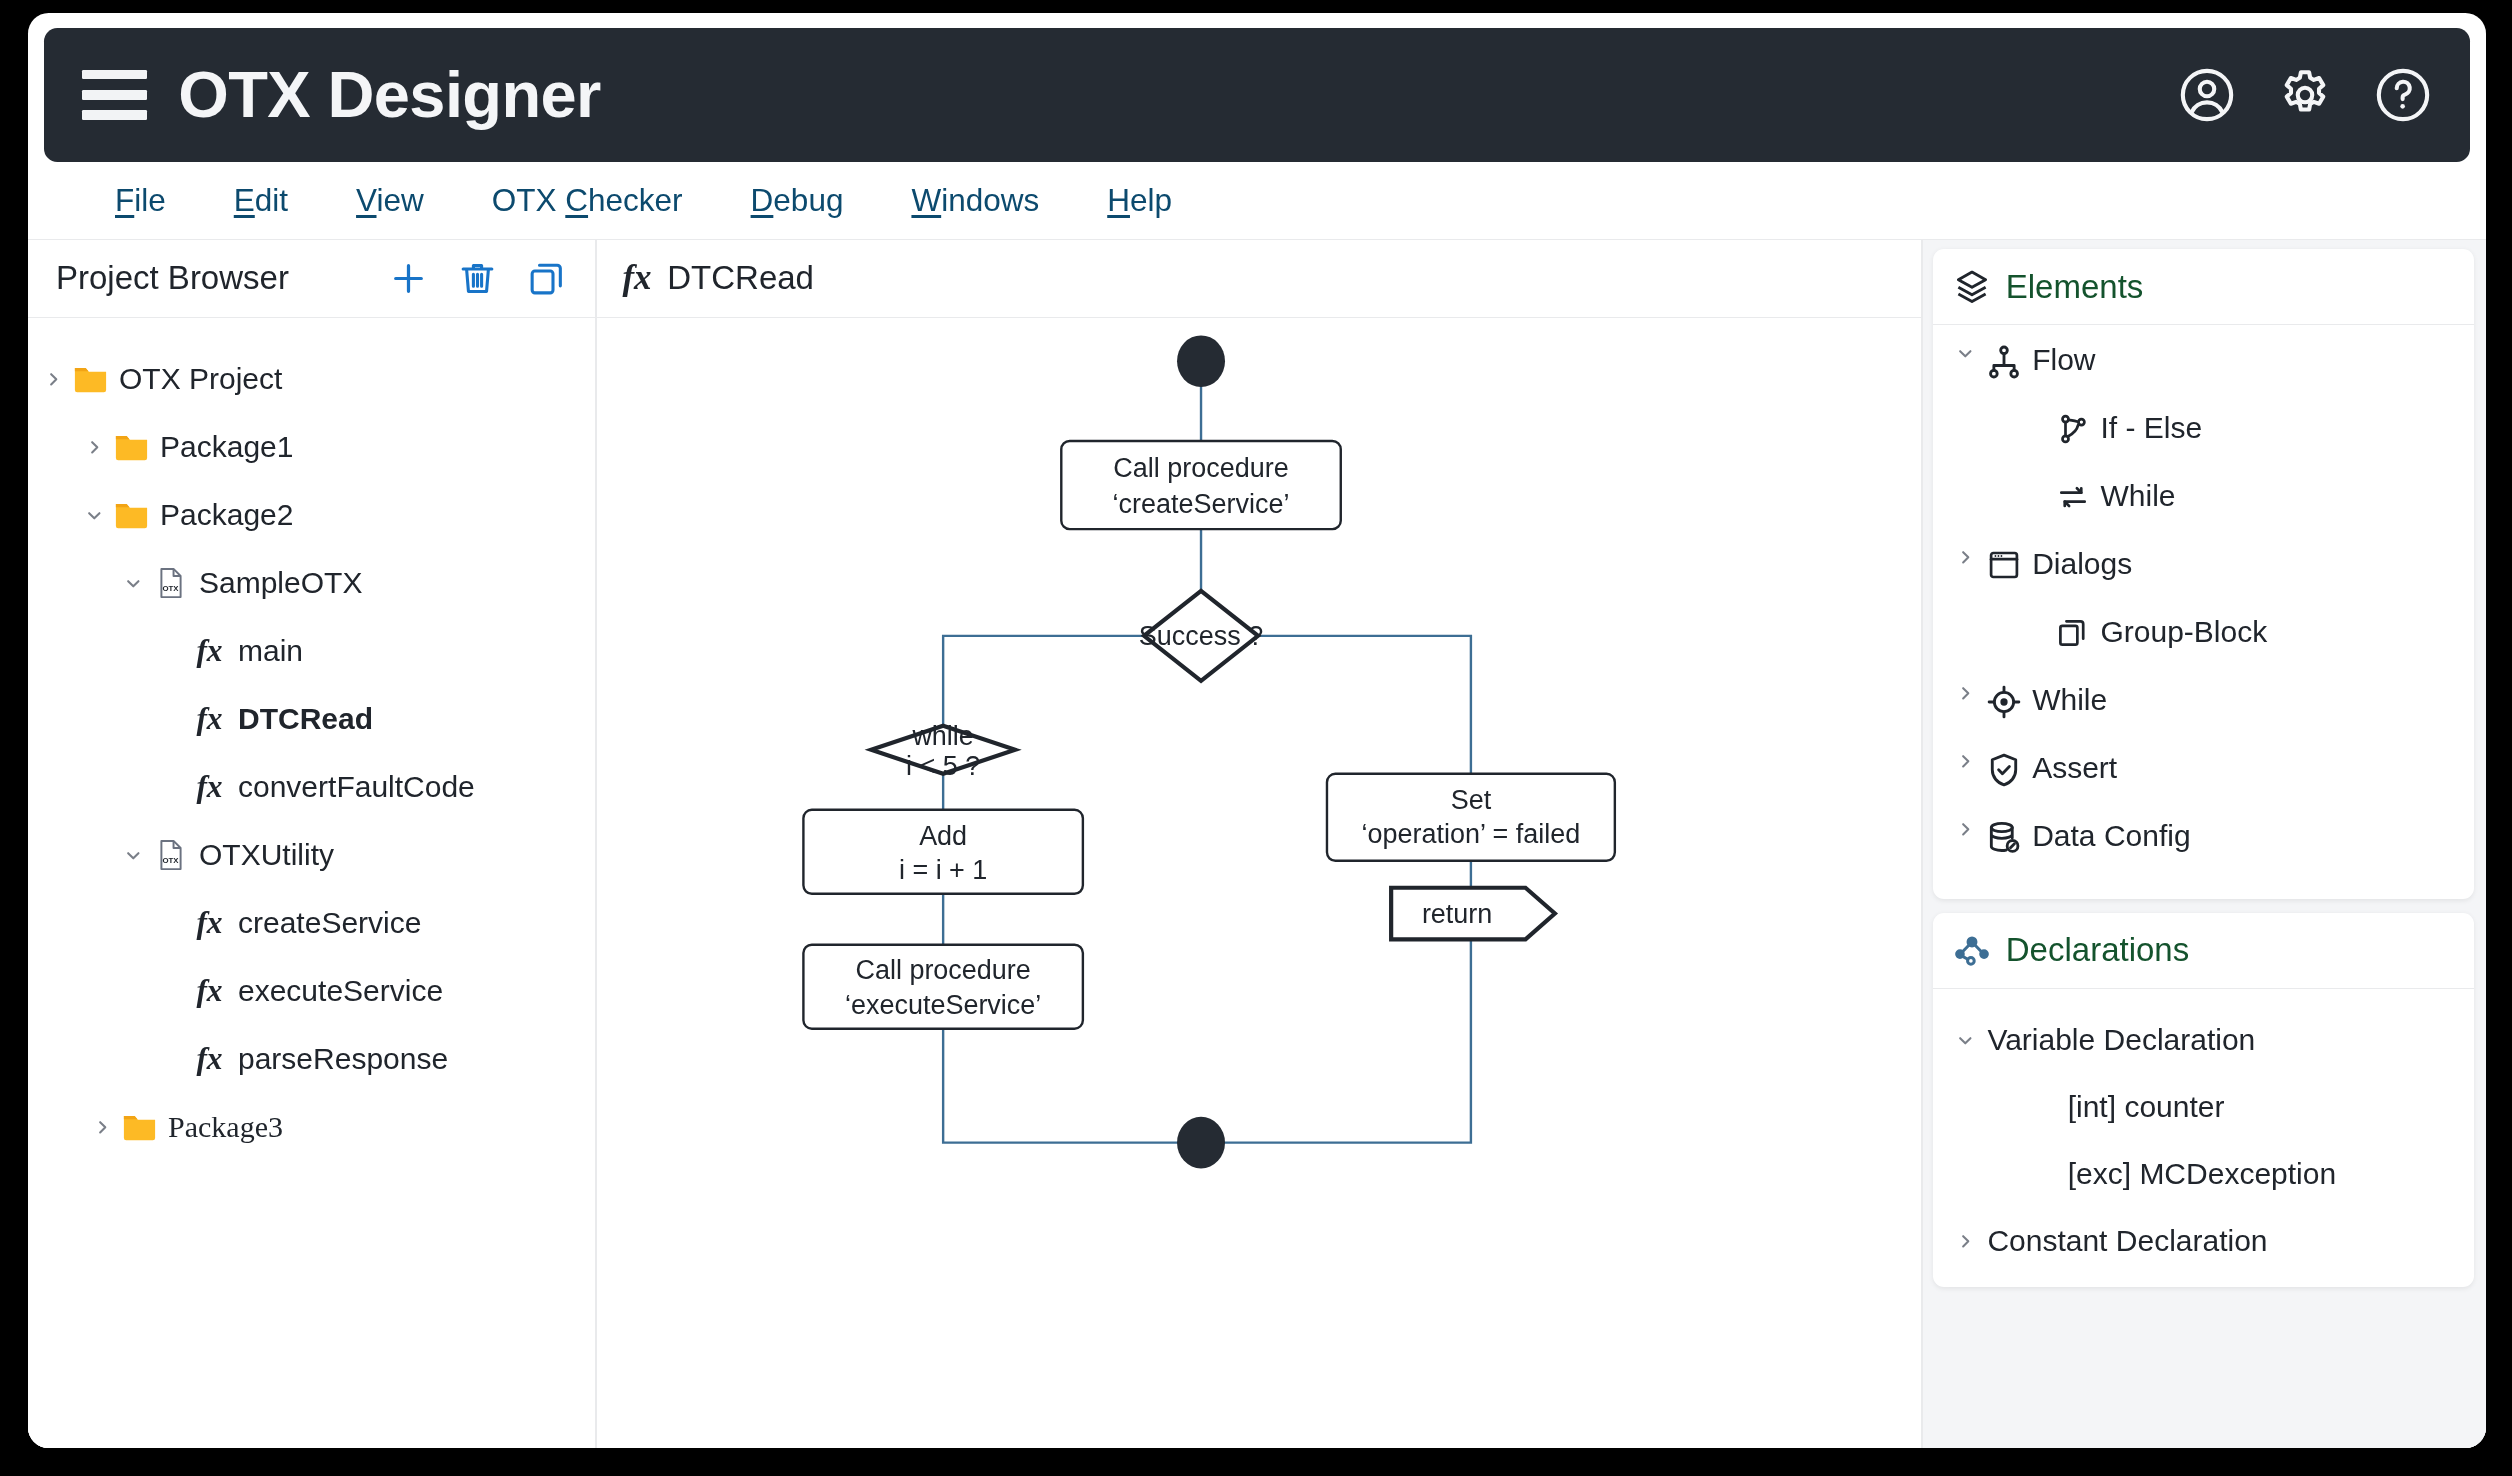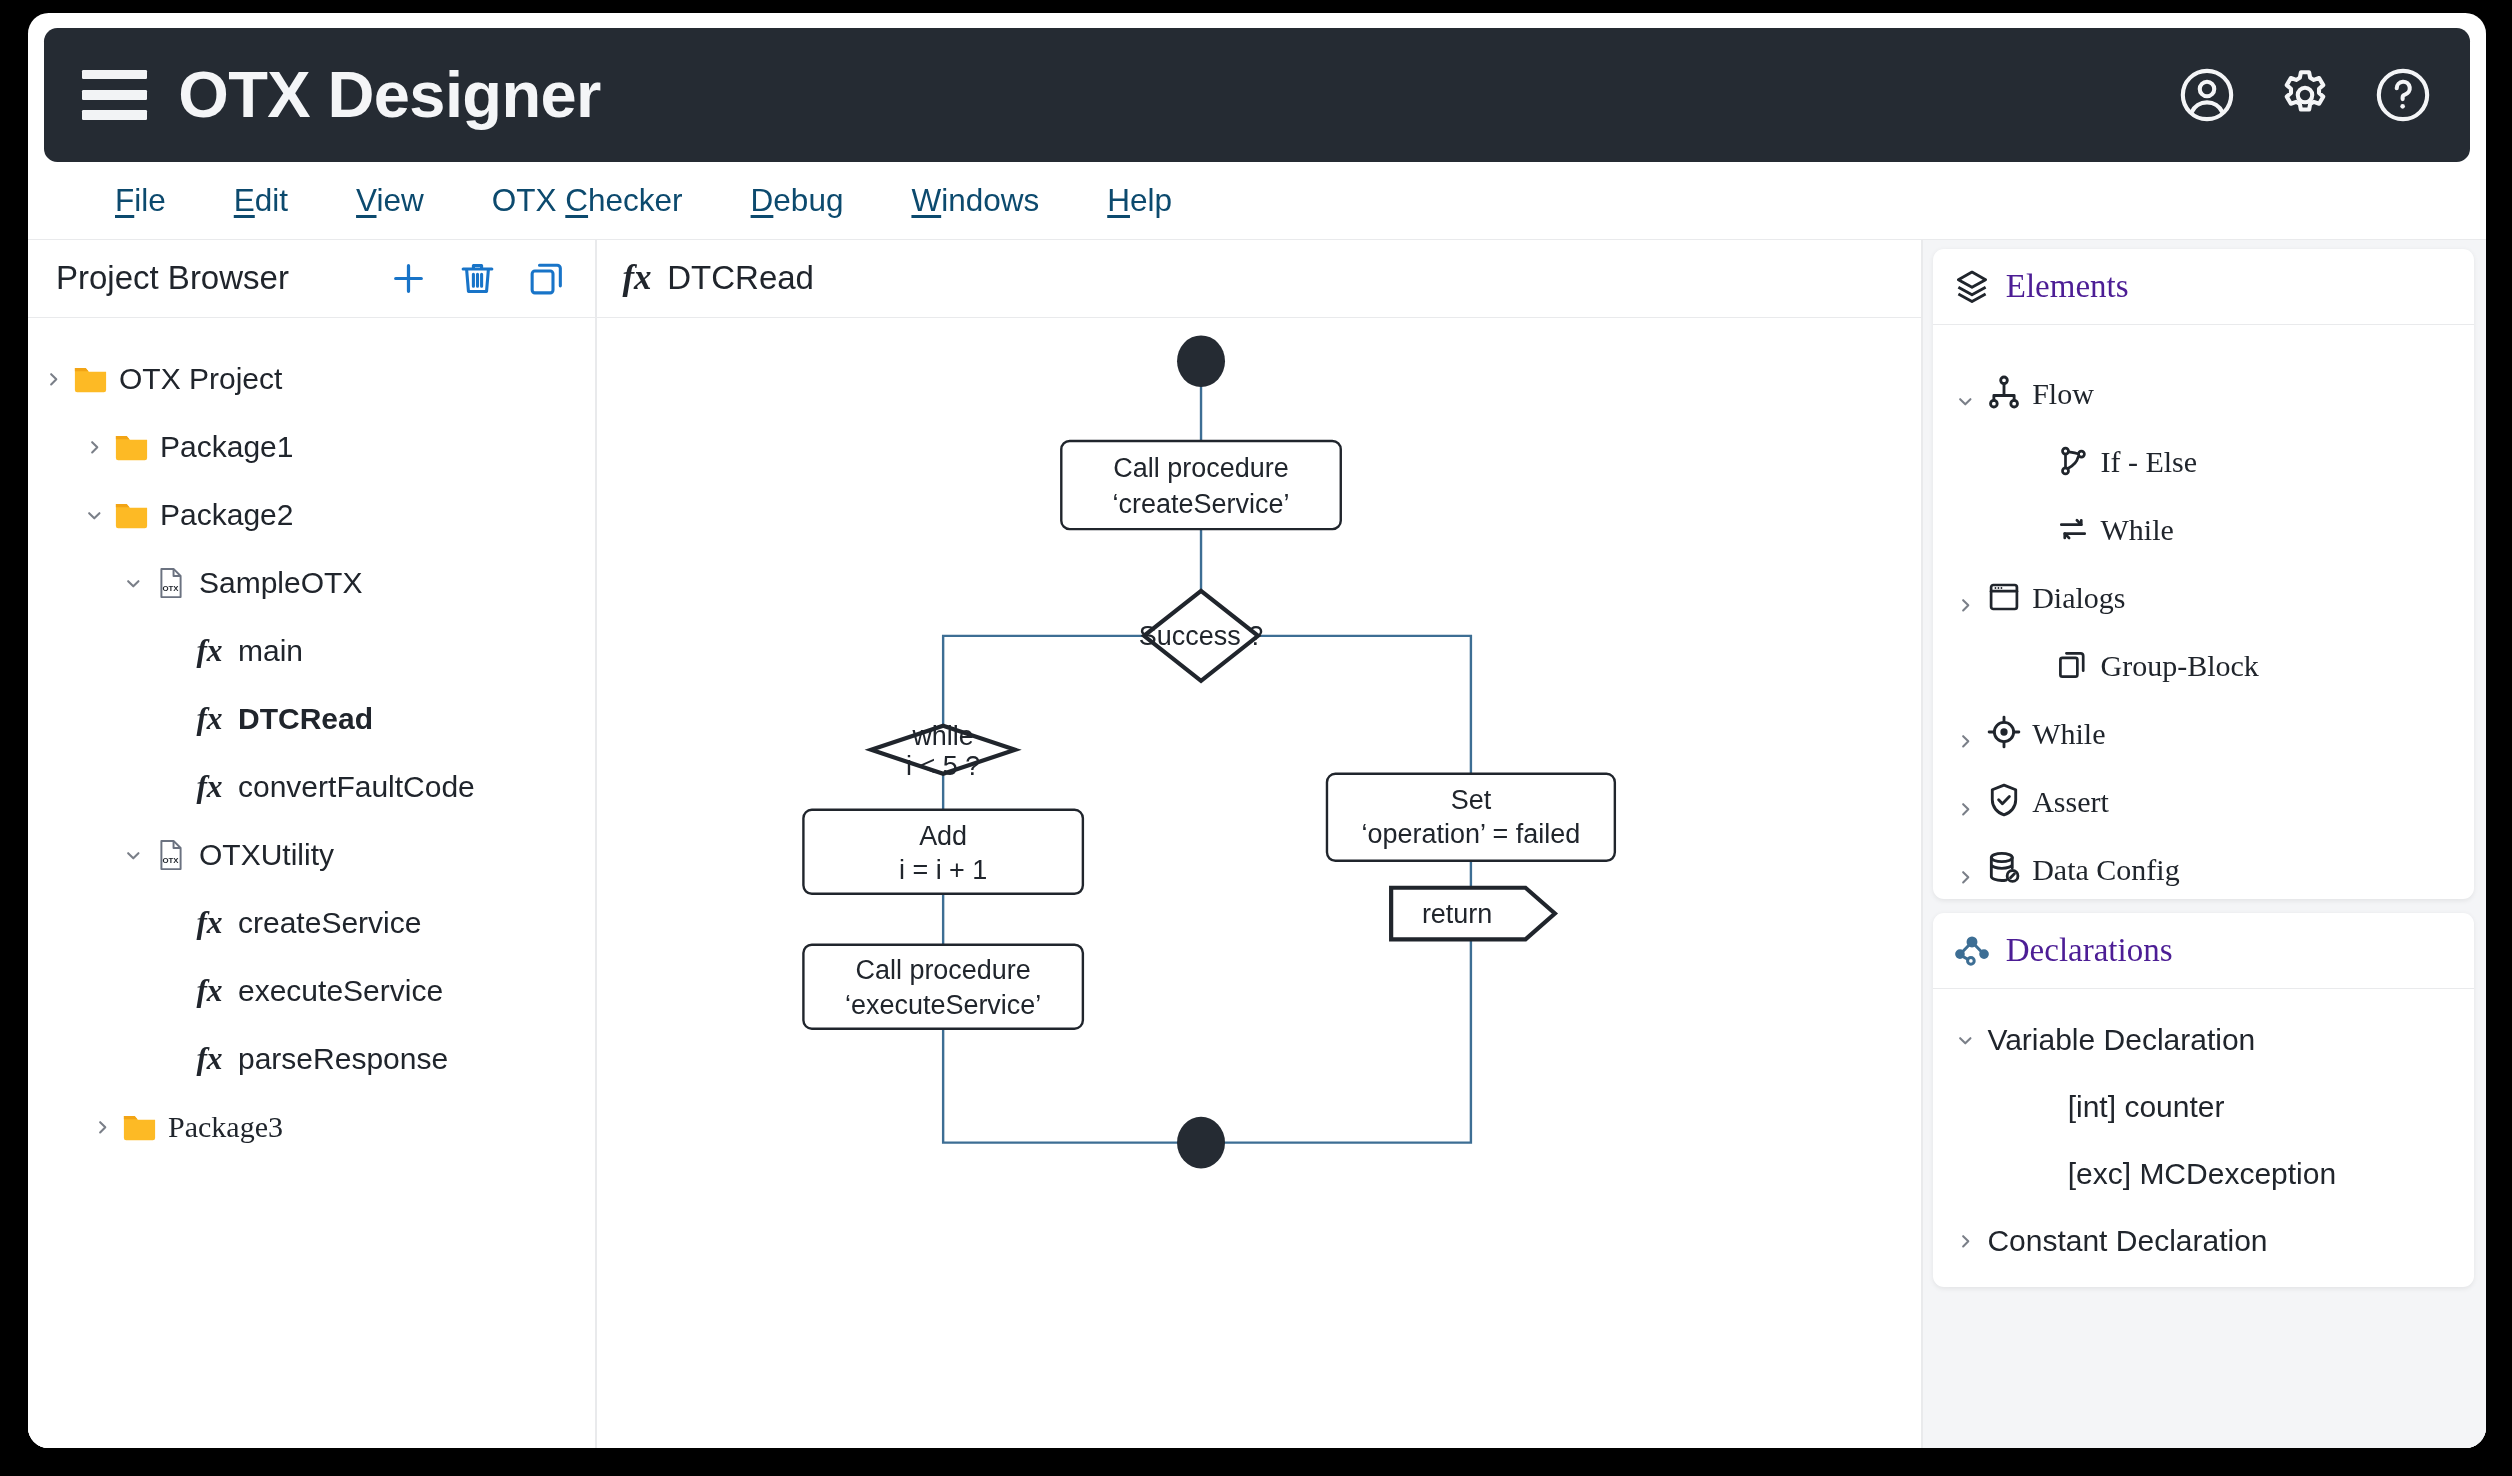--- a/index.html
+++ b/index.html
@@ -131,26 +131,26 @@
     overflow: hidden;
   }
   .card-head {
     height: 76px; flex: none;
     display: flex; align-items: center; gap: 14.5px;
     padding: 0 20.6px;
     border-bottom: 1.8px solid #E9EAEC;
   }
   .card-head-icon { width: 38px; height: 38px; flex:none; }
   .card-head-icon svg { width:100%; height:100%; display:block; }
-  .card-title { font-size: 33px; color: #4c1d95; font-family: Liberation Serif, serif; }
+  .card-title { font-size: 33px; color: #14532d; }
   .card-body { padding: 18px 0 12px 0; overflow: hidden; }
 
   .el-row {
-    display: flex; align-items: flex-end;
-    height: 68px; cursor: pointer; white-space: nowrap; font-family: Liberation Serif, serif;
+    display: flex; align-items: flex-start;
+    height: 68px; cursor: pointer; white-space: nowrap;
   }
   .el-row.lvl0 { padding-left: 15.7px; }
   .el-row.lvl1 { padding-left: 84px; }
   .el-chev { width: 33px; flex:none; display:flex; align-items:center; justify-content:center; }
   .el-chev svg { width: 20.6px; height: 20.6px; display:block; }
   .el-chev.empty { visibility: hidden; }
   .el-icon { width: 46px; flex:none; display:flex; align-items:center; justify-content:center; }
   .el-icon svg { display:block; }
   .el-label { font-size: 30px; color: #20252C; margin-left: 4.8px; }
 

